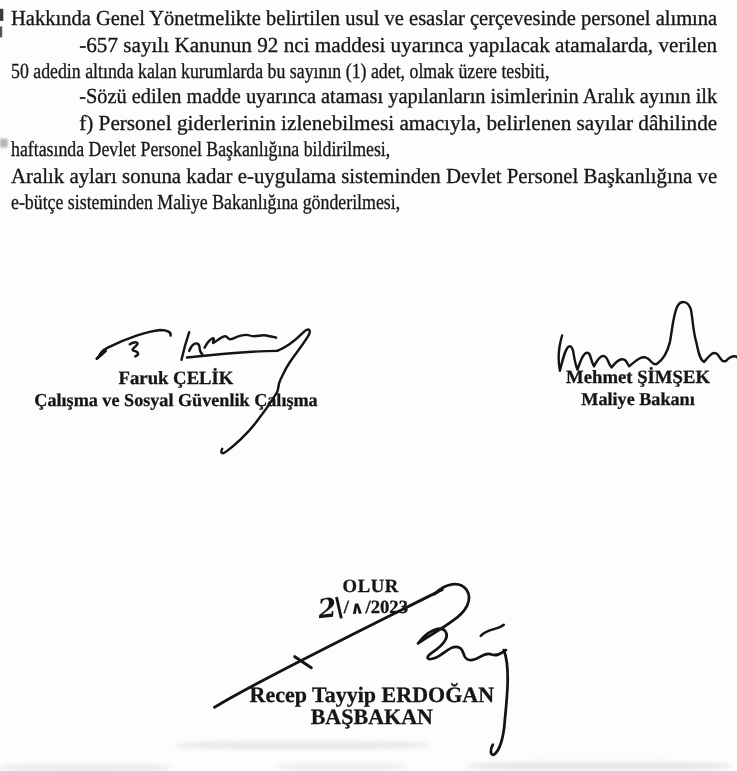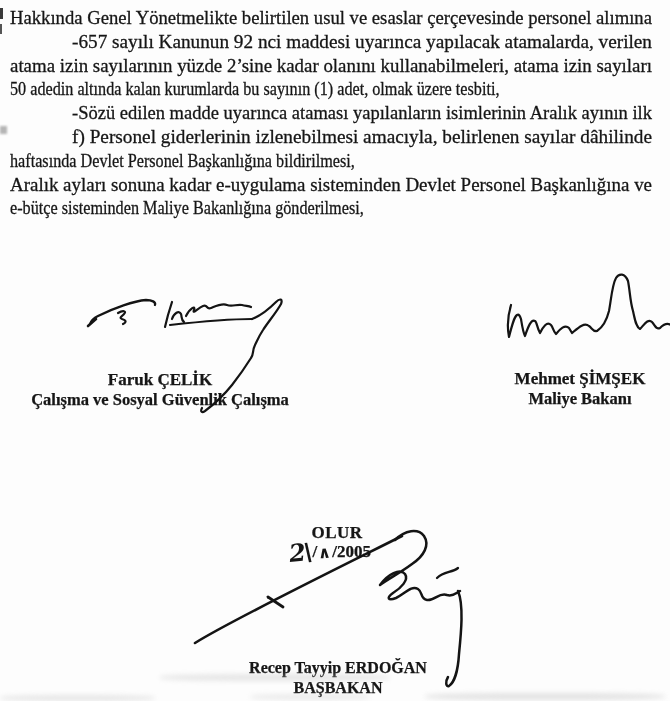--- a/index.html
+++ b/index.html
@@ -9,27 +9,27 @@
     font-family:"Liberation Serif","DejaVu Serif",serif;
     color:#161616;
   }
   
   .body-text{position:absolute;left:10px;top:6px;width:642px;}
   .bodyline{height:23.8px;line-height:23.8px;font-size:19.5px;
     -webkit-text-stroke:0.3px #161616;white-space:nowrap;overflow:visible;}
   .bodyline.ind{padding-left:62px;}
   .bodyline .ltext{display:inline-block;transform-origin:0 50%;white-space:nowrap;}
   
-  .sigblock{position:absolute;text-align:center;font-weight:bold;margin-top:36px;}
+  .sigblock{position:absolute;text-align:center;font-weight:bold;}
   .sigblock .name{font-size:17px;line-height:19.5px;-webkit-text-stroke:0.25px #111;}
   .sigblock .role{font-size:16.5px;line-height:19.5px;-webkit-text-stroke:0.25px #111;}
   .blk-faruk{left:5px;top:334px;width:310px;}
   .blk-mehmet{left:455px;top:333px;width:250px;}
   .blk-erdogan{left:208px;top:622px;width:260px;}
-  .blk-erdogan .name,.blk-erdogan .role{font-size:16px;line-height:20px;}
+  .blk-erdogan .name,.blk-erdogan .role{font-size:20px;line-height:20px;}
   
   .olur-block{position:absolute;left:237px;top:524px;width:200px;text-align:center;}
   .olur-label{font-weight:bold;font-size:17px;line-height:17px;letter-spacing:0.5px;
     -webkit-text-stroke:0.25px #111;}
   .date-row{margin-top:1px;display:flex;align-items:flex-start;justify-content:center;
     margin-left:-14px;height:22px;}
   .typed{font-weight:bold;font-size:17px;line-height:20px;-webkit-text-stroke:0.25px #111;}
   .hand{font-family:"DejaVu Serif",serif;font-style:italic;font-weight:bold;}
   .hand-day{font-size:24px;line-height:22px;transform:rotate(-6deg);margin-right:2px;letter-spacing:-2px;}
   .hand-month{font-size:16px;line-height:20px;transform:rotate(-4deg);margin:1px 1px 0 1px;}
@@ -48,21 +48,20 @@
   .sm4{left:250px;top:694px;width:120px;height:6px;opacity:.28;}
 </style>
 </head>
 <body>
 
 <div class="page">
 
   <div class="body-text">
       <div class="bodyline"><span class="ltext" style="transform: scaleX(0.9564);">Hakkında Genel Yönetmelikte belirtilen usul ve esaslar çerçevesinde personel alımına</span></div>
       <div class="bodyline ind"><span class="ltext" style="transform: scaleX(0.9863);">-657 sayılı Kanunun 92 nci maddesi uyarınca yapılacak atamalarda, verilen</span></div>
-      <div class="bodyline"><span class="ltext" style="transform: scaleX(0.9679);">atama izin sayılarının yüzde 2’sine kadar olanını kullanabilmeleri, atama izin sayıları</span></div>
       <div class="bodyline"><span class="ltext" style="transform: scaleX(0.83);">50 adedin altında kalan kurumlarda bu sayının (1) adet, olmak üzere tesbiti,</span></div>
       <div class="bodyline ind"><span class="ltext" style="transform: scaleX(0.9487);">-Sözü edilen madde uyarınca ataması yapılanların isimlerinin Aralık ayının ilk</span></div>
       <div class="bodyline ind"><span class="ltext" style="transform: scaleX(0.9882);">f) Personel giderlerinin izlenebilmesi amacıyla, belirlenen sayılar dâhilinde</span></div>
       <div class="bodyline"><span class="ltext" style="transform: scaleX(0.83);">haftasında Devlet Personel Başkanlığına bildirilmesi,</span></div>
       <div class="bodyline"><span class="ltext" style="transform: scaleX(0.971);">Aralık ayları sonuna kadar e-uygulama sisteminden Devlet Personel Başkanlığına ve</span></div>
       <div class="bodyline"><span class="ltext" style="transform: scaleX(0.83);">e-bütçe sisteminden Maliye Bakanlığına gönderilmesi,</span></div>
     </div>
 
   <svg class="sig" style="left:82px;top:286px" width="215" height="135" viewBox="0 0 215 135">
     <path stroke-width="2.6" d="M6,40 L14,33"></path>
@@ -87,21 +86,21 @@
     <div class="name">Mehmet ŞİMŞEK</div>
     <div class="role">Maliye Bakanı</div>
   </div>
 
   <div class="olur-block">
     <div class="olur-label">OLUR</div>
     <div class="date-row">
       <span class="hand hand-day">2\</span>
       <span class="typed">/</span>
       <span class="hand hand-month">∧</span>
-      <span class="typed">/2005</span>
+      <span class="typed">/2023</span>
     </div>
   </div>
 
   <svg class="sig" style="left:190px;top:526px" width="285" height="172" viewBox="0 0 285 172">
     <path stroke-width="2.6" d="M5,117 C40,95 140,46 212,10"></path>
     <path stroke-width="2.8" d="M78,71 L93,81"></path>
     <path stroke-width="2.5" d="M205,14 C215,4 228,2 234,10 C240,19 234,30 222,38 C210,47 198,53 190,59 C198,48 210,42 215,48 C219,54 211,62 203,67 C196,72 198,75 206,72 C215,68 221,59 228,63 C233,66 230,73 237,74 C245,75 249,66 257,69 C263,71 266,67 270,65"></path>
     <path stroke-width="2.3" d="M247,52 C254,45 262,47 268,42"></path>
     <path stroke-width="2.5" d="M268,65 C274,79 271,108 269,128 C268,145 264,157 259,160 C256,161 255,156 258,151"></path>
   </svg>

